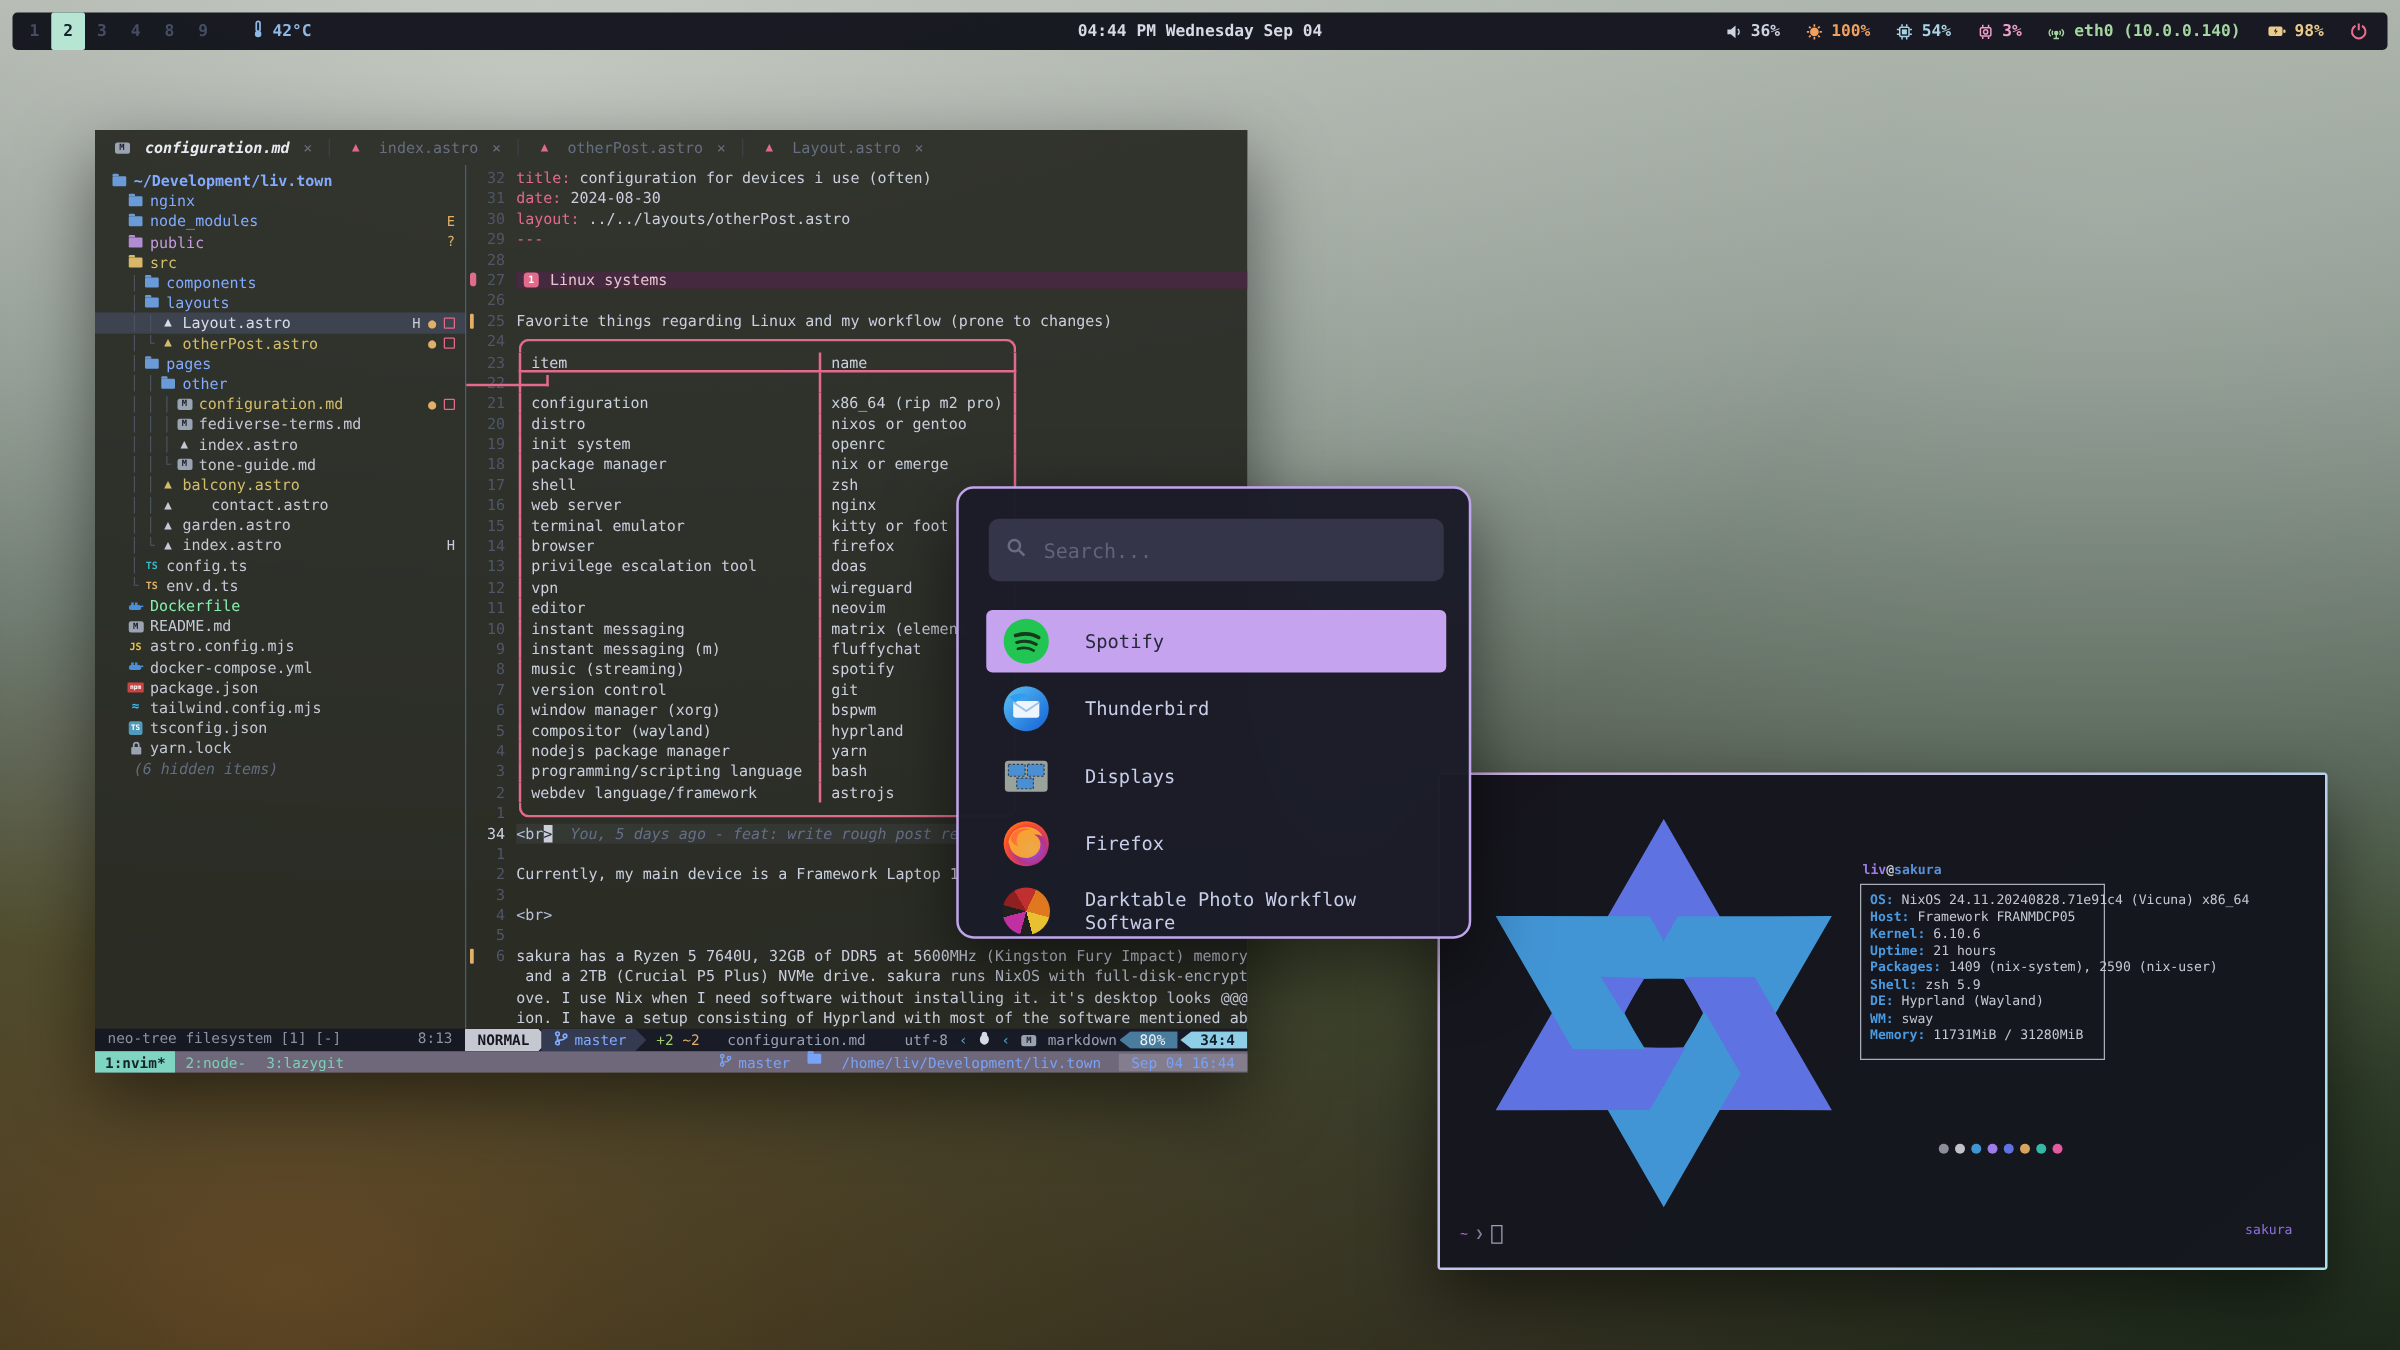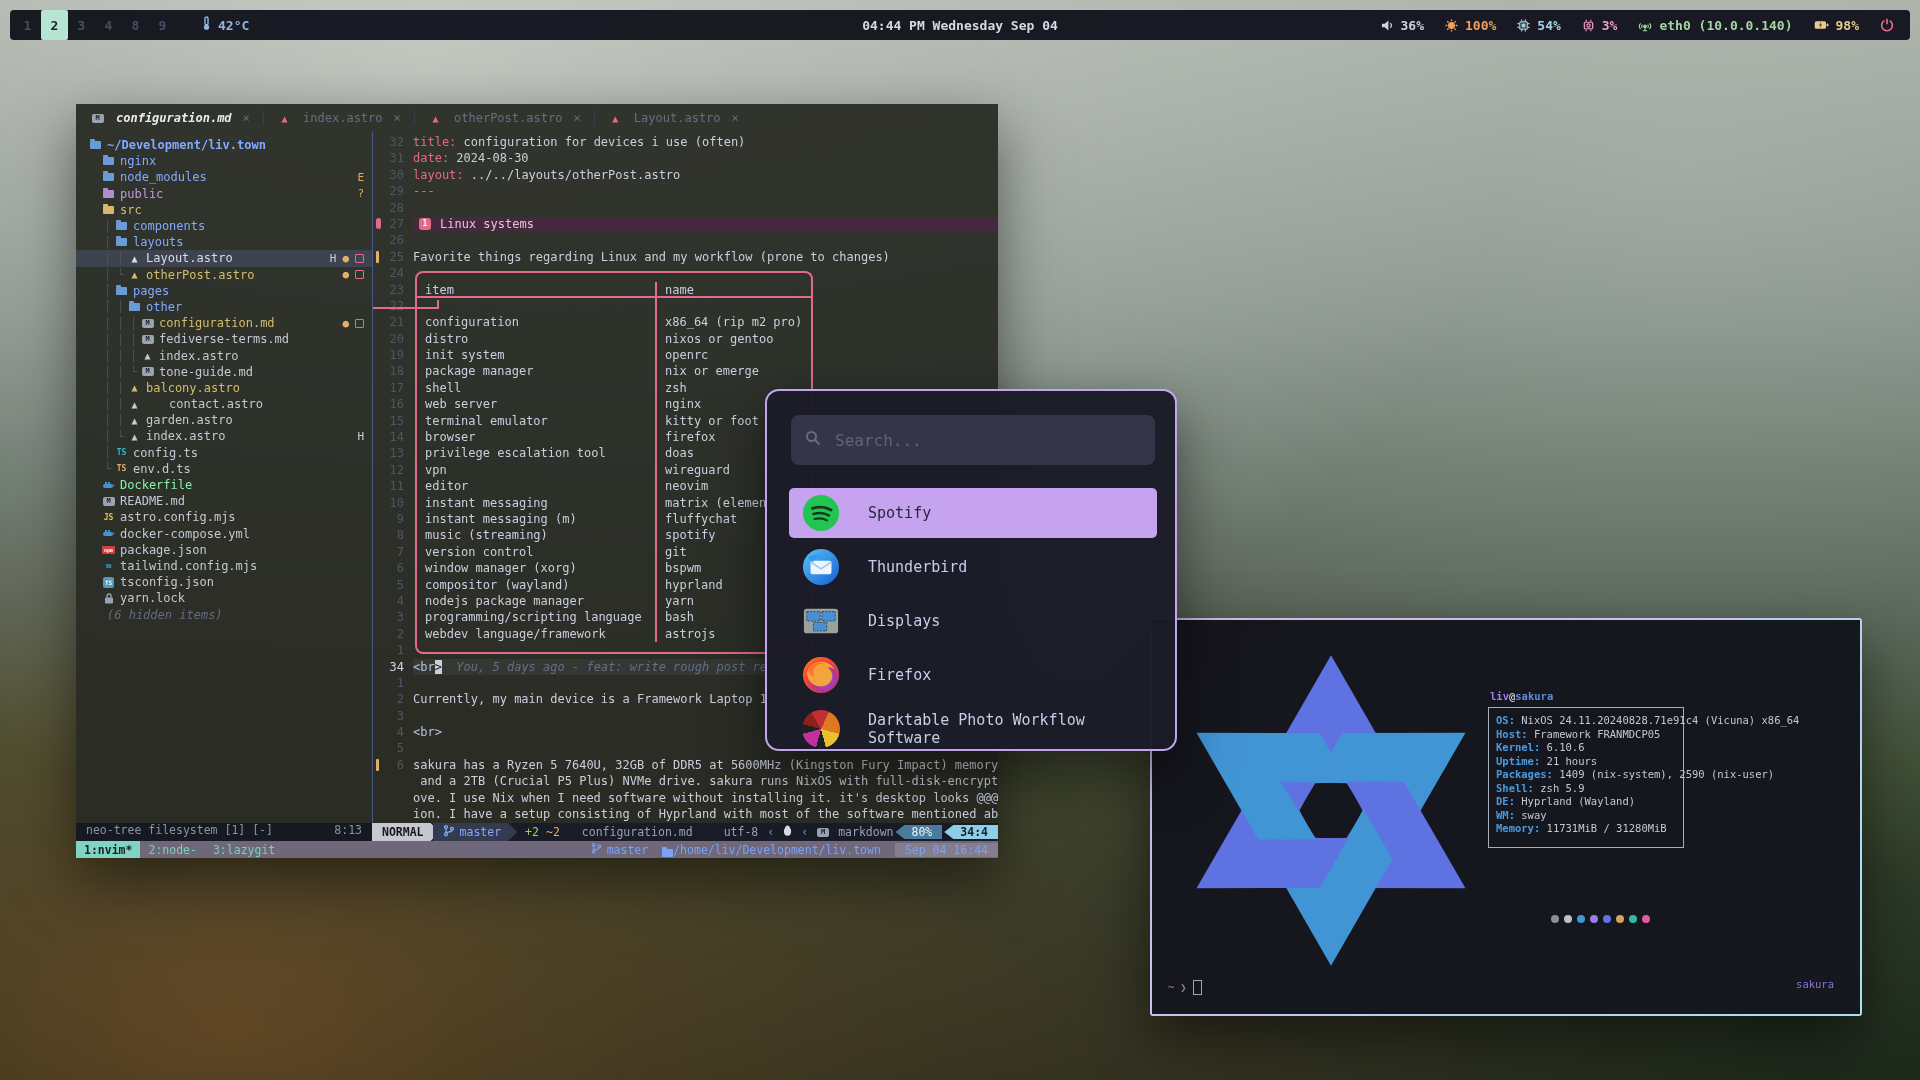--- a/index.html
+++ b/index.html
@@ -383,21 +383,21 @@
     <div id="tmux-right">
       <span style="display:flex;align-items:center;gap:5px;">
         <span><svg width="11" height="12" viewBox="0 0 14 14" fill="none" stroke="#7aa2f7" stroke-width="1.5">
               <circle cx="3.5" cy="3" r="1.7"></circle>
               <circle cx="3.5" cy="11.5" r="1.7"></circle>
               <circle cx="10.5" cy="5" r="1.7"></circle>
               <path d="M3.5 4.7v5.1 M10.5 6.7c0 3-7 1.6-7 3.1"></path>
             </svg></span>
         <span>master</span>
       </span>
-      <span style="display:flex;align-items:flex-end;gap:0;">
+      <span style="display:flex;align-items:flex-start;gap:16px;">
         <span class="fldr" style="color:#7aa2f7"></span>
         <span>/home/liv/Development/liv.town</span>
       </span>
       <span class="tmux-date">Sep 04 16:44</span>
     </div>
   </div>
 </div>
 
 <div id="fetchwrap" class="win">
   <div id="fetch">

